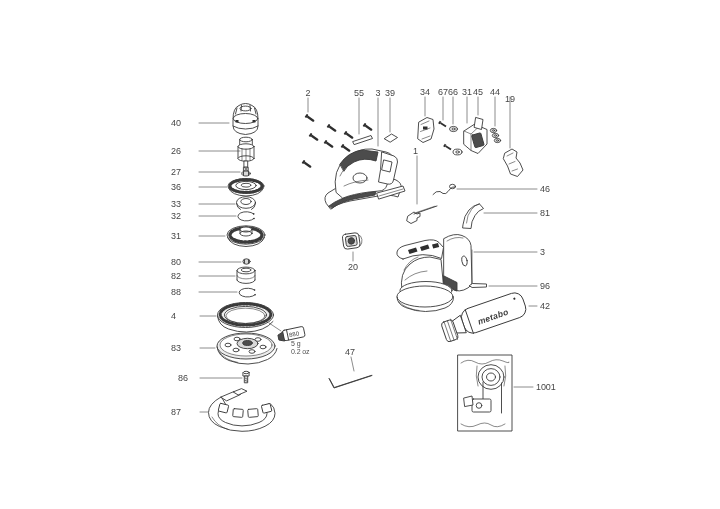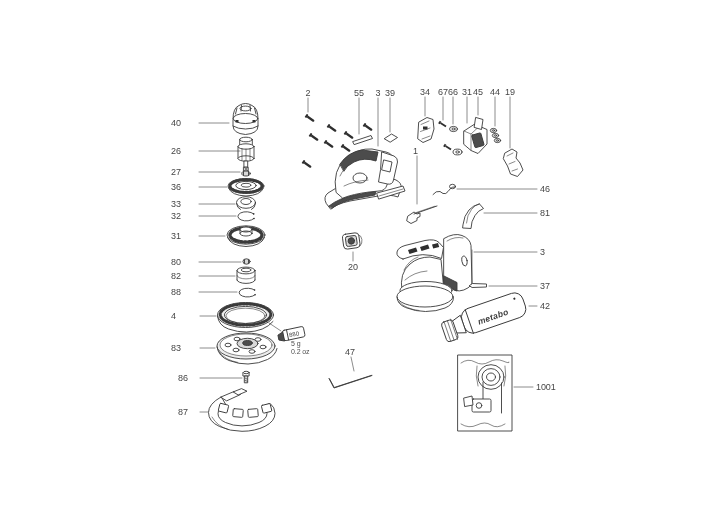--- a/index.html
+++ b/index.html
@@ -387,39 +387,39 @@
   <div class="lbl r" style="left:171px;top:182px">36</div>
   <div class="lbl r" style="left:171px;top:199px">33</div>
   <div class="lbl r" style="left:171px;top:211px">32</div>
   <div class="lbl r" style="left:171px;top:231px">31</div>
   <div class="lbl r" style="left:171px;top:257px">80</div>
   <div class="lbl r" style="left:171px;top:271px">82</div>
   <div class="lbl r" style="left:171px;top:287px">88</div>
   <div class="lbl r" style="left:171px;top:311px">4</div>
   <div class="lbl r" style="left:171px;top:343px">83</div>
   <div class="lbl r" style="left:178px;top:373px">86</div>
-  <div class="lbl r" style="left:178px;top:407px">87</div>
+  <div class="lbl r" style="left:171px;top:407px">87</div>
 
   <div class="lbl c" style="left:298px;top:88px">2</div>
   <div class="lbl c" style="left:349px;top:88px">55</div>
   <div class="lbl c" style="left:368px;top:88px">3</div>
   <div class="lbl c" style="left:380px;top:88px">39</div>
 
   <div class="lbl c" style="left:415px;top:87px">34</div>
   <div class="lbl c" style="left:433px;top:87px">67</div>
   <div class="lbl c" style="left:443px;top:87px">66</div>
   <div class="lbl c" style="left:457px;top:87px">31</div>
   <div class="lbl c" style="left:468px;top:87px">45</div>
   <div class="lbl c" style="left:485px;top:87px">44</div>
-  <div class="lbl c" style="left:500px;top:87px">19</div>
+  <div class="lbl c" style="left:500px;top:94px">19</div>
 
   <div class="lbl" style="left:540px;top:184px">46</div>
   <div class="lbl" style="left:540px;top:208px">81</div>
   <div class="lbl" style="left:540px;top:247px">3</div>
-  <div class="lbl" style="left:540px;top:281px">37</div>
+  <div class="lbl" style="left:540px;top:281px">96</div>
   <div class="lbl" style="left:540px;top:301px">42</div>
   <div class="lbl" style="left:536px;top:382px">1001</div>
 
   <div class="lbl" style="left:413px;top:146px">1</div>
   <div class="lbl c" style="left:343px;top:262px">20</div>
   <div class="lbl c" style="left:340px;top:347px">47</div>
 
   <div class="lbl sm" style="left:291px;top:340px">5 g</div>
   <div class="lbl sm" style="left:291px;top:348px">0.2 oz</div>
 

